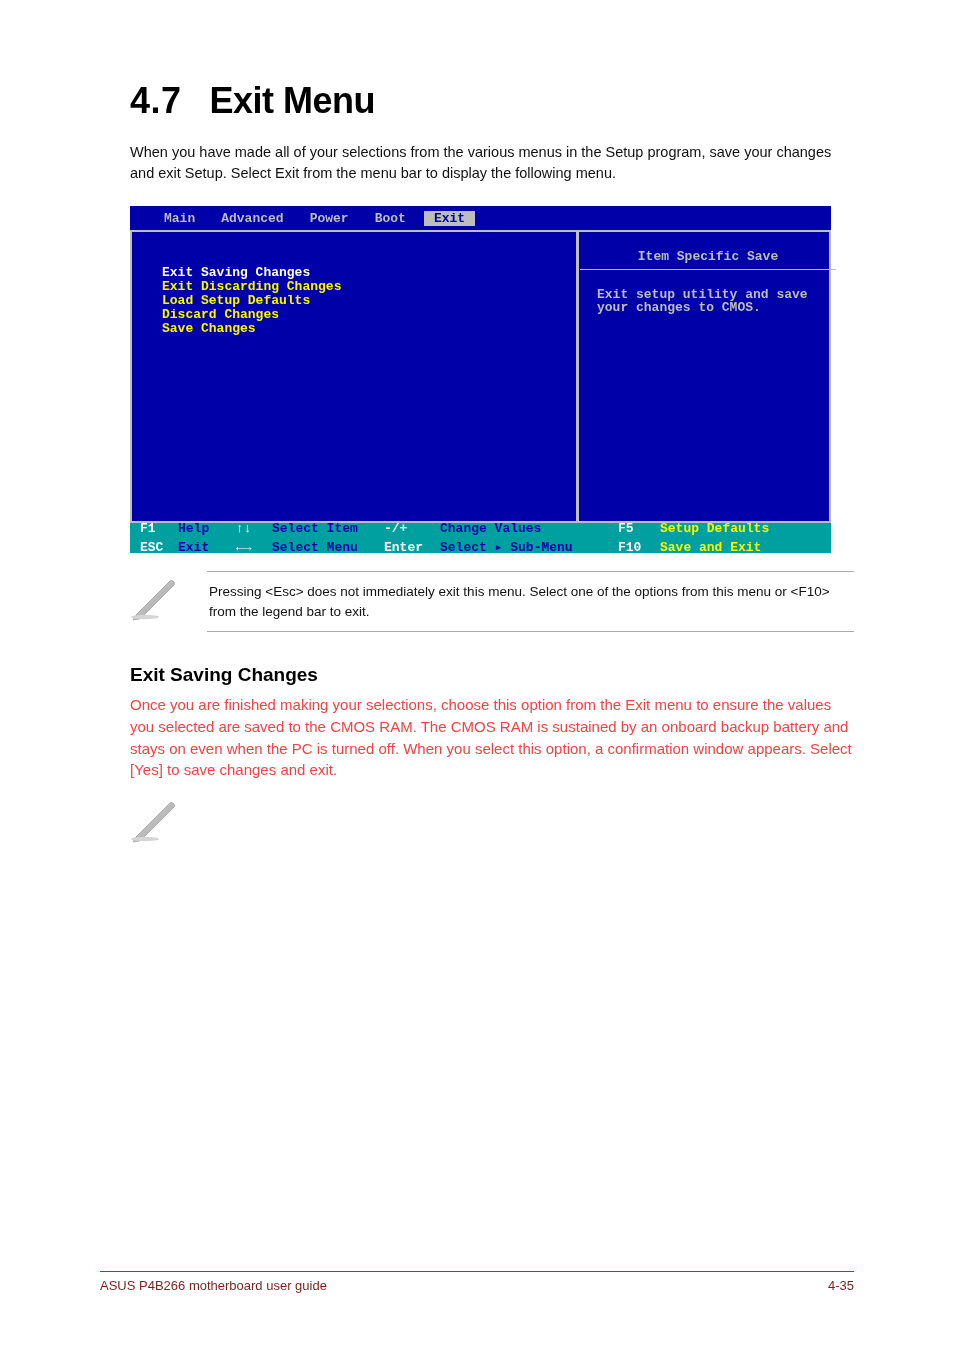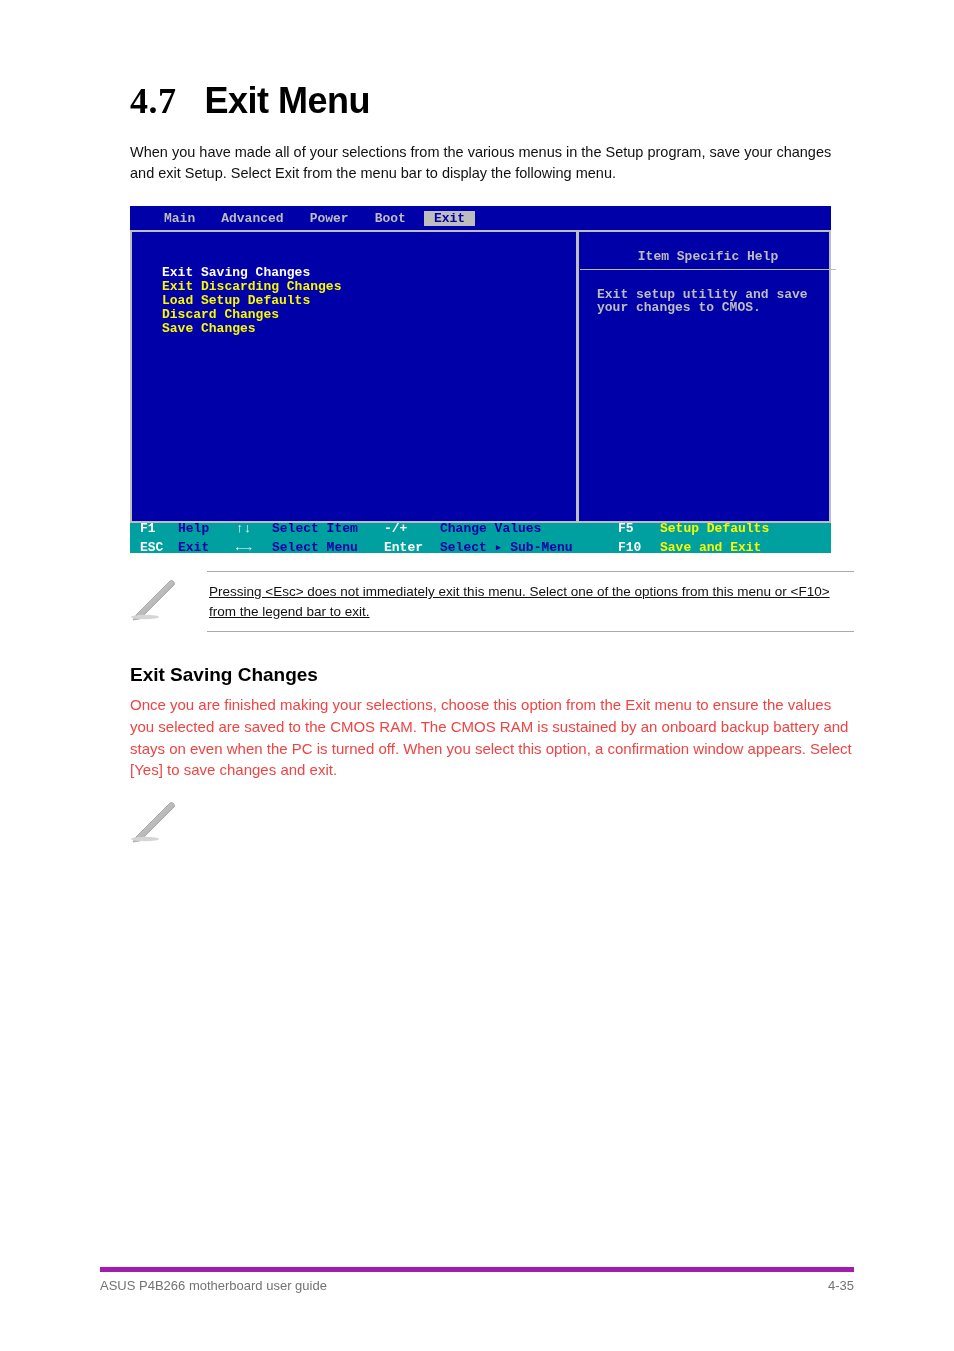--- a/index.html
+++ b/index.html
@@ -14,21 +14,21 @@
     padding: 80px 100px 40px 130px;
   }
   .heading {
     font-family: Arial, "Arial Black", sans-serif;
     font-weight: 900;
     font-size: 36px;
     letter-spacing: 0.5px;
     color: #000;
     margin-bottom: 20px;
   }
-  .heading .num { display: inline-block; margin-right: 28px; font-family: Liberation Serif, serif; }
+  .heading .num { display: inline-block; margin-right: 28px; font-family: Liberation Sans, sans-serif; }
   .heading .title { font-family: "Arial Narrow", Arial, sans-serif; font-stretch: condensed; letter-spacing: -0.5px; }
   .intro {
     font-size: 14.5px;
     line-height: 1.45;
     color: #111;
     margin-bottom: 22px;
   }
   
   .bios {
     width: 701px;
@@ -129,45 +129,44 @@
   }
   .pen-svg { width: 50px; height: 44px; }
   .note-box {
     flex: 1;
     border-top: 1px solid #aaa;
     border-bottom: 1px solid #aaa;
     padding: 10px 2px;
     font-size: 13.5px;
     line-height: 1.45;
     color: #111;
-    text-decoration: underline;
   }
   
   .sub-heading {
     font-family: Arial, sans-serif;
     font-weight: bold;
     font-size: 19px;
     margin: 32px 0 8px 0;
   }
   .para {
     font-size: 15px;
     line-height: 1.45;
     color: #ef4444;
     margin-bottom: 12px;
   }
   
   .page-footer {
     position: absolute;
     left: 100px;
     right: 100px;
     bottom: 58px;
-    border-top: 5px solid #a21caf;
+    border-top: 1px solid #a21caf;
     padding-top: 6px;
     font-size: 13px;
-    color: #737373;
+    color: #7f1d1d;
     display: flex;
     justify-content: space-between;
   }
 </style>
 </head>
 <body>
 
 <div class="page">
 
   <h1 class="heading">
@@ -189,21 +188,21 @@
         <div class="bios-left-inner">
           <div class="bios-item selected">Exit Saving Changes</div>
           <div class="bios-item">Exit Discarding Changes</div>
           <div class="bios-item">Load Setup Defaults</div>
           <div class="bios-item">Discard Changes</div>
           <div class="bios-item">Save Changes</div>
         </div>
       </div>
       <div class="bios-right">
         <div class="bios-right-inner">
-          <div class="bios-help-title">Item Specific Help</div>
+          <div class="bios-help-title">Item Specific Save</div>
           <div class="bios-help-rule"></div>
           <div>Exit setup utility and save your changes to CMOS.</div>
         </div>
       </div>
     </div>
     <div class="bios-footer">
       <span class="bf-key">F1</span>
       <span class="bf-label">Help</span>
       <span class="bf-key">↑↓</span>
       <span class="bf-label">Select Item</span>

